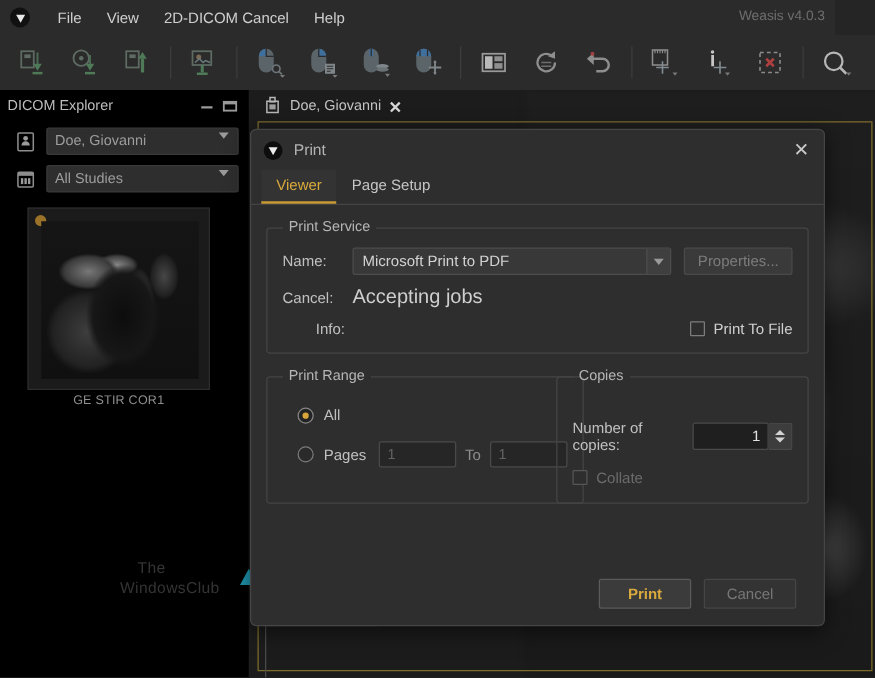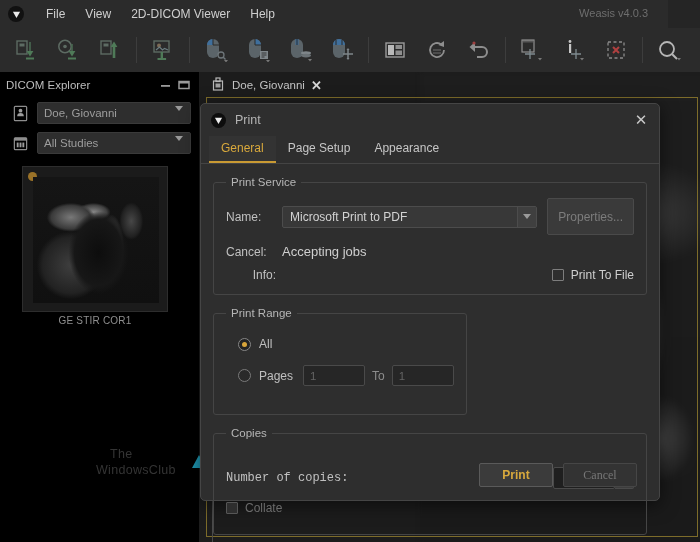--- a/index.html
+++ b/index.html
@@ -21,21 +21,21 @@
   .app-badge{
     width:16px;height:16px;border-radius:50%;
     background:#111; margin-left:8px; margin-right:12px;
     display:flex;align-items:center;justify-content:center;
     color:#e8e8e8; font-size:9px; line-height:1;
   }
   .menu-item{
     padding:4px 10px; color:#cfcfcf; font-size:12px; cursor:default; white-space:nowrap;
   }
   .version{
-    position:absolute; right:20px; top:7px;
+    position:absolute; right:8px; top:7px;
     color:#6e6e6e; font-size:11px;
   }
 
   
   .toolbar{
     position:absolute; left:0; top:28px; width:700px; height:44px;
     background:#2b2b2b; display:flex; align-items:center; gap:2px; padding-left:6px;
     overflow:hidden;
   }
   .tb-btn{
@@ -185,35 +185,35 @@
   .lbl.w60{ width:56px; }
 
   .sel{
     flex:1 1 auto; height:22px; background:#383838; border:1px solid #4c4c4c; border-radius:2px;
     display:flex;align-items:center; padding:0 24px 0 7px; color:#d2d2d2; font-size:12px;
     position:relative; min-width:0;
   }
   .sel .caret{ position:absolute; right:0; top:0; width:19px; height:20px;
     display:flex;align-items:center;justify-content:center; background:#3f3f3f; border-left:1px solid #4c4c4c; }
   .btn-prop{
-    margin-left:10px; height:37px; min-width:82px; padding:0 10px;
+    margin-left:10px; height:22px; min-width:82px; padding:0 10px;
     background:#3a3a3a; border:1px solid #4a4a4a; border-radius:2px;
     color:#7c7c7c; font-size:12px; display:flex;align-items:center;justify-content:center;
   }
-  .val{ font-size:13px; color:#cfcfcf; margin-left:0; }
+  .val{ font-size:16px; color:#cfcfcf; margin-left:0; }
 
   .chk{
     width:12px;height:12px;border:1px solid #7d7d7d;background:#2e2e2e;border-radius:1px;
     display:inline-block; vertical-align:-2px; margin-right:7px;
   }
   .chk.dim{ border-color:#565656; }
   .chk-lbl{ font-size:12px; color:#cfcfcf; }
   .chk-lbl.dim{ color:#6b6b6b; }
 
-  .two-col{ display:flex; gap:12px; margin-top:12px;flex-direction:column; }
+  .two-col{ display:flex; gap:0; margin-top:12px; }
   .col-l{ width:232px; }
   .col-r{ flex:1 1 auto; }
 
   .radio{
     width:13px;height:13px;border-radius:50%;border:1px solid #868686;background:#232323;
     display:inline-flex;align-items:center;justify-content:center;margin-right:8px;flex:0 0 auto;
   }
   .radio .dot{ width:5px;height:5px;border-radius:50%;background:#d8a53a; }
   .radio.off{ background:#2a2a2a; border-color:#7a7a7a; }
 
@@ -235,40 +235,40 @@
 
   .dlg-foot{
     position:absolute; left:0; bottom:0; width:100%; height:50px;
     display:flex; align-items:center; justify-content:flex-end; gap:10px; padding-right:22px;
   }
   .btn{
     min-width:74px;height:24px;padding:0 14px;border-radius:2px;font-size:12px;
     display:flex;align-items:center;justify-content:center;
   }
   .btn.primary{ background:#3b3b3b; border:1px solid #5a5a5a; color:#d8a93d; font-weight:bold; }
-  .btn.secondary{ background:#333; border:1px solid #464646; color:#777;font-family:Liberation Serif, serif; }
+  .btn.secondary{ background:#333; border:1px solid #464646; color:#777; }
 
   .caret-dn{
     width:0;height:0;border-left:4px solid transparent;border-right:4px solid transparent;border-top:5px solid #9a9a9a;
   }
 </style>
 </head>
 <body>
 
 <div id="app">
 
   <div class="menubar">
     <div class="app-badge">
       <svg width="9" height="9" viewBox="0 0 10 10">
           <polygon points="1,2 9,2 5,9" fill="#e9e9e9"></polygon>
         </svg>
     </div>
     <div class="menu-item">File</div>
     <div class="menu-item">View</div>
-    <div class="menu-item">2D-DICOM Viewer</div>
+    <div class="menu-item">2D-DICOM Cancel</div>
     <div class="menu-item">Help</div>
     <div class="version">Weasis v4.0.3</div>
   </div>
 
   <div class="toolbar">
 
     <div class="tb-btn">
       <svg width="24" height="24" viewBox="0 0 24 24">
         <rect x="3" y="3" width="10" height="13" fill="none" stroke="#5d6b63" stroke-width="1.4"></rect>
         <rect x="5.5" y="5.5" width="5" height="3" fill="#5d6b63"></rect>
@@ -502,23 +502,22 @@
       <div class="dlg-ico">
         <svg width="9" height="9" viewBox="0 0 10 10">
             <polygon points="1,2 9,2 5,9" fill="#ececec"></polygon>
           </svg>
       </div>
       <div class="tx">Print</div>
       <div class="dlg-close">✕</div>
     </div>
 
     <div class="tabs">
-      <div class="tab active">General</div>
+      <div class="tab active">Viewer</div>
       <div class="tab">Page Setup</div>
-      <div class="tab">Appearance</div>
     </div>
 
     <div class="dlg-body">
 
       <fieldset class="grp">
         <legend>Print Service</legend>
 
         <div class="row">
           <span class="lbl w60">Name:</span>
           <div class="sel">
@@ -565,21 +564,21 @@
               <span class="lbl" style="margin:0 7px;color:#8d8d8d;">To</span>
               <span class="spin-txt dim">1</span>
             </div>
           </fieldset>
         </div>
 
         <div class="col-r">
           <fieldset class="grp" style="height:108px;">
             <legend>Copies</legend>
 
-            <div class="row" style="margin:18px 0 12px 0;font-family:Liberation Mono, monospace;">
+            <div class="row" style="margin:18px 0 12px 0;">
               <span class="lbl" style="flex:1 1 auto;">Number of copies:</span>
               <span class="num-box">1</span>
               <span class="spin-arrows">
                 <span class="arw-u"></span>
                 <span class="arw-d"></span>
               </span>
             </div>
 
             <div class="row" style="margin:0;">
               <span class="chk dim"></span>

